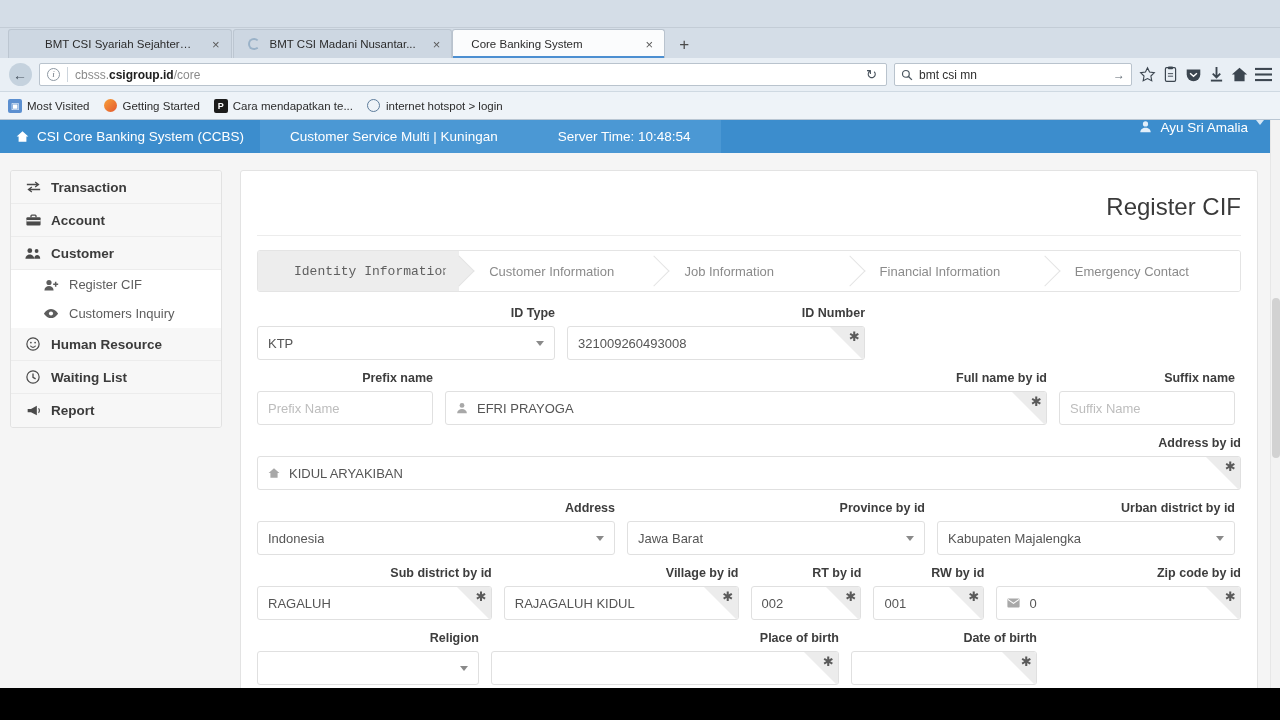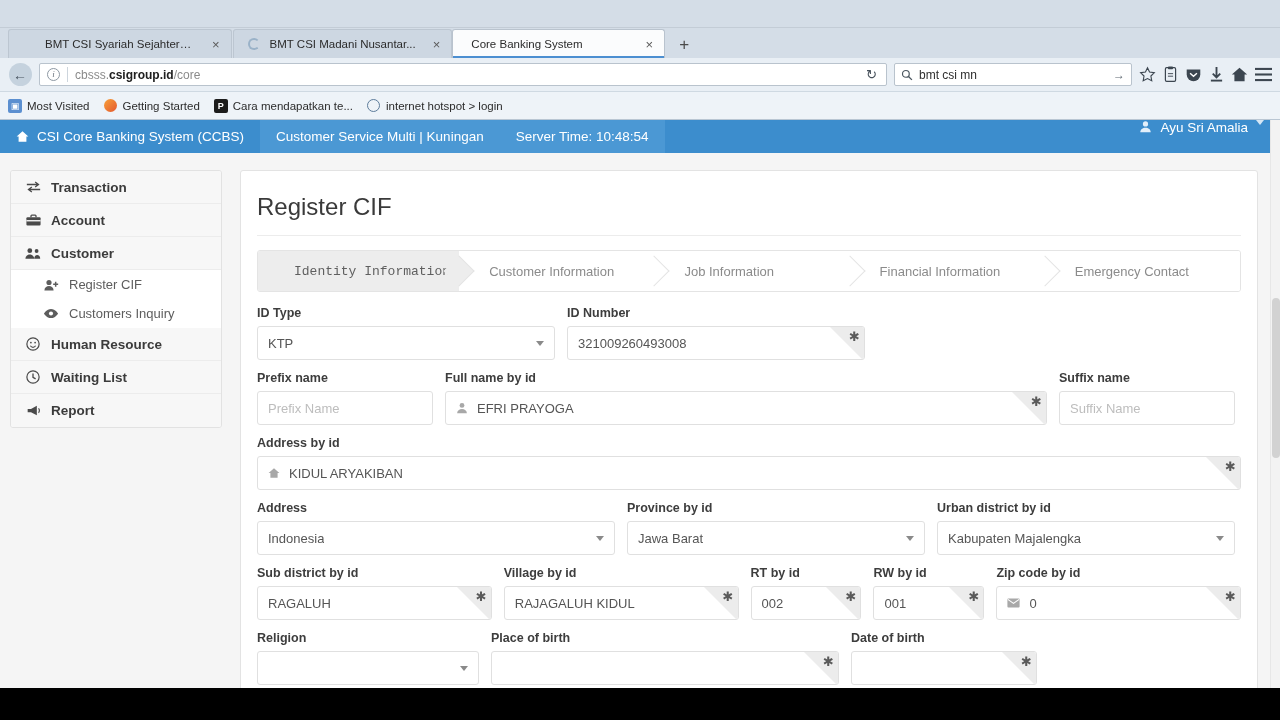--- a/index.html
+++ b/index.html
@@ -99,27 +99,27 @@
   .bm-globe { width: 13px; height: 13px; border-radius: 50%; border: 1.4px solid #5d7c9b; }
 
   
   .app { position: absolute; top: 120px; left: 0; width: 1280px; height: 600px; background: #f5f5f5; overflow: hidden; }
 
   .appbar {
     height: 33px; background: #3c8dcd; display: flex; align-items: stretch;
     color: #fff; font-size: 13.5px;
   }
   .brand { display: flex; align-items: center; gap: 8px; padding: 7px 16px; white-space: nowrap; }
-  .appbar-item { display: flex; align-items: center; padding: 0 16px; white-space: nowrap; }
+  .appbar-item { display: flex; align-items: center; padding: 0 30px; white-space: nowrap; }
   .appbar-item.highlight { background: #4b98d4; }
   .appbar-item.plain { background: #4b98d4; justify-content: center; }
   .appbar-right { margin-left: auto; display: flex; align-items: flex-start; gap: 8px; padding: 0 16px; white-space: nowrap; }
   .caret-dn { width: 0; height: 0; border-left: 4px solid transparent; border-right: 4px solid transparent; border-top: 5px solid #d6e7f5; }
 
-  .body-area { display: flex; gap: 0; padding: 17px 0 0 0; height: 567px; }
+  .body-area { display: flex; gap: 0; padding: 17px 0 0 0; height: 567px; text-align: right; }
 
   
   .sidebar { width: 212px; margin-left: 10px; flex: 0 0 212px; }
   .menu {
     background: #fbfbfb; border: 1px solid #e2e2e2; border-radius: 3px; overflow: hidden;
   }
   .menu-item {
     display: flex; align-items: center; gap: 10px;
     height: 33px; padding: 0 14px;
     font-size: 13.5px; color: #3b3b3b; font-weight: bold;

